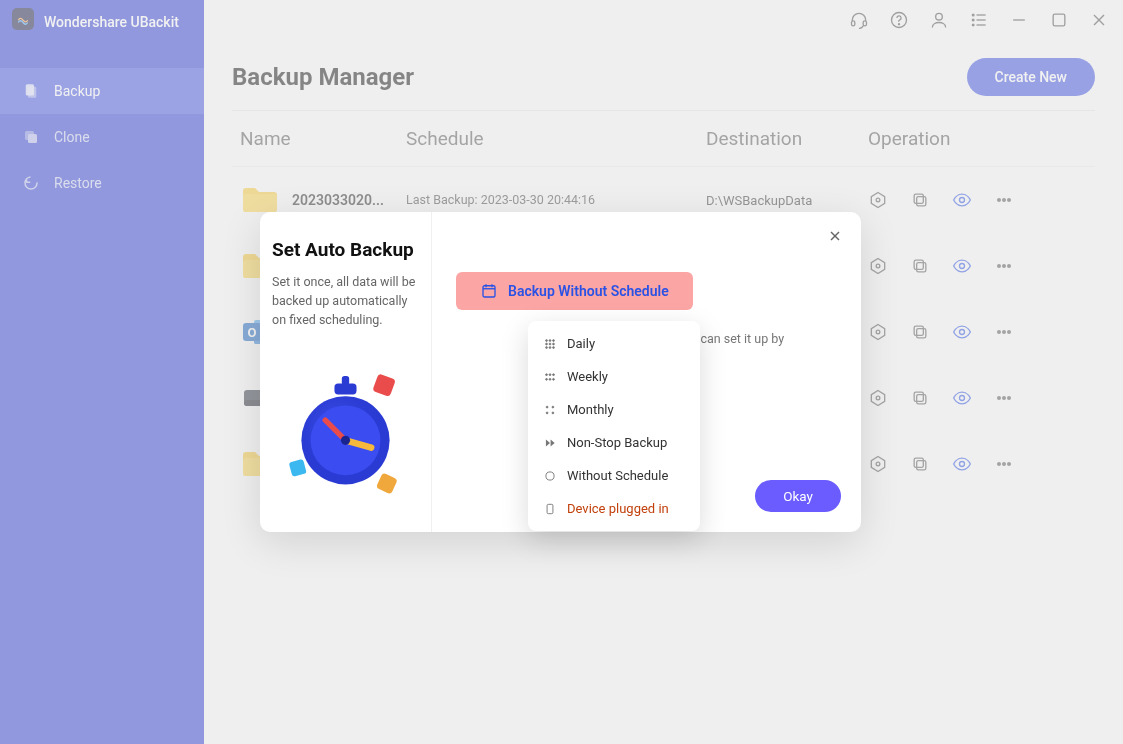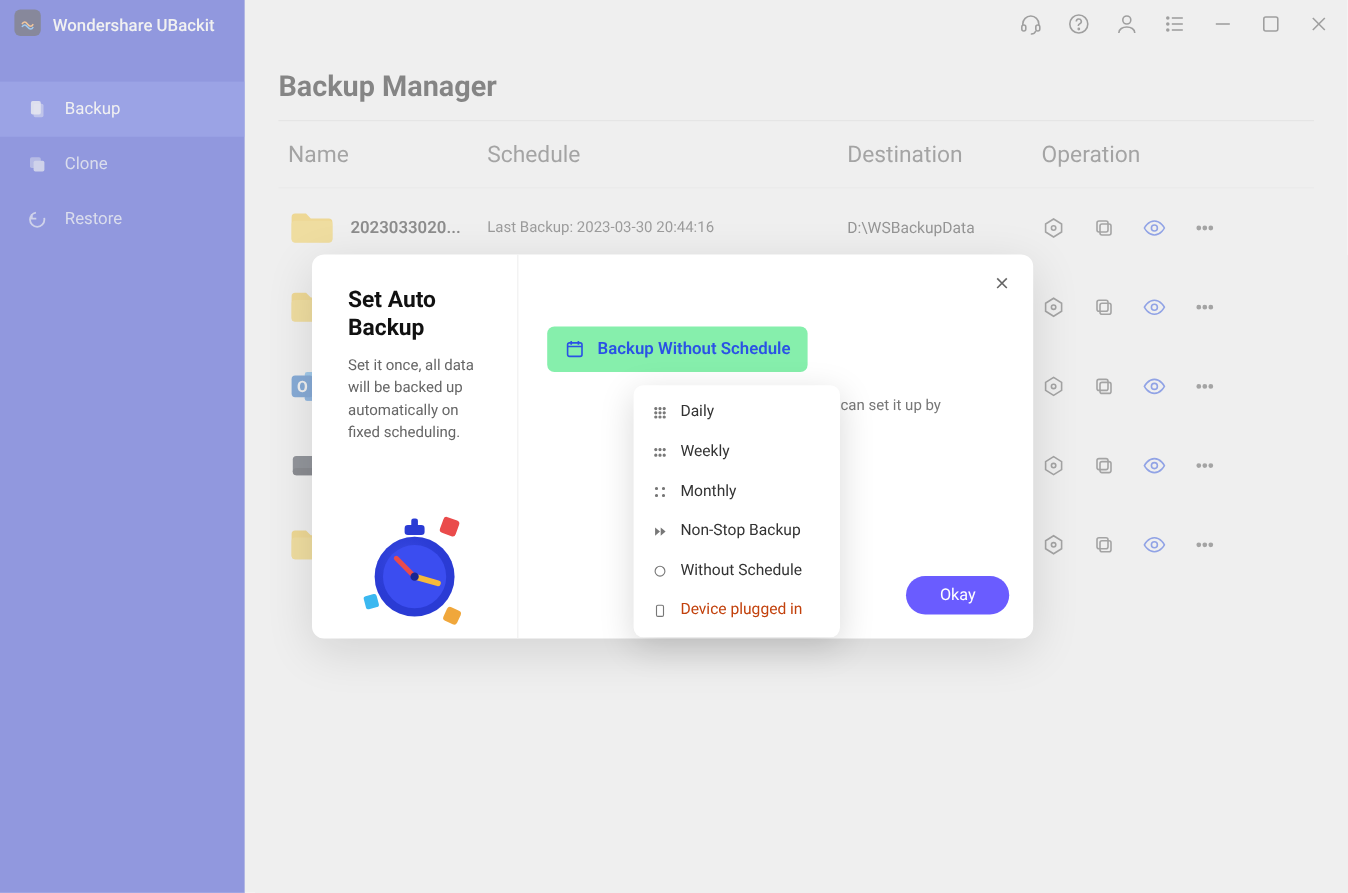--- a/index.html
+++ b/index.html
@@ -41,28 +41,28 @@
   .row-dest { width: 162px; font-size: 13px; color:#333; }
   .row-ops { flex:1; display:flex; gap:22px; align-items:center; }
   .op-icon { width:20px; height:20px; color:#555; cursor:pointer; }
   .op-icon.eye { color:#2a52e5; }
   .op-icon svg { width:100%; height:100%; fill:none; stroke:currentColor; stroke-width:1.6; }
 
   
   .overlay { position:absolute; inset:0; background:rgba(230,230,230,0.55); }
 
   .modal { position:absolute; left:260px; top:212px; width:601px; height:320px; background:#fff; border-radius:10px; box-shadow:0 10px 40px rgba(0,0,0,.12); display:flex; }
-  .modal-left { width: 172px; border-right: 1px solid #f0f0f0; padding: 26px 30px; }
+  .modal-left { width: 172px; border-right: 1px solid #f0f0f0; padding: 26px 12px; }
   .modal-title { font-size: 19px; font-weight: 700; margin-bottom: 12px; color:#111;}
   .modal-desc { font-size: 12.5px; color:#666; line-height:1.5; }
   .clock-illus { margin-top: 24px; display:flex; align-items:center; justify-content:center; }
   .modal-right { flex:1; padding: 24px; position:relative; }
   .modal-close { position:absolute; top:16px; right:18px; width:16px; height:16px; cursor:pointer; color:#666; }
   .modal-close svg { width:100%; height:100%; stroke:currentColor; stroke-width:2; fill:none;}
-  .sched-chip { display:inline-flex; align-items:center; gap:10px; background:#86efac; color:#2a52e5; border-radius:6px; padding: 10px 14px; font-size: 14px; font-weight:600; margin-top: 36px; cursor:pointer;}
+  .sched-chip { display:inline-flex; align-items:center; gap:10px; background:#fca5a5; color:#2a52e5; border-radius:6px; padding: 10px 24px; font-size: 14px; font-weight:600; margin-top: 36px; cursor:pointer;}
   .sched-chip svg{ width:18px; height:18px; stroke:currentColor; fill:none; stroke-width:1.8; }
   .hint-line { position:absolute; top:118px; left:196px; font-size:12.5px; color:#777; width: 170px; line-height:1.5;}
   .okay-btn { position:absolute; bottom: 20px; right: 20px; background:#6a5cff; color:#fff; border:none; border-radius:18px; padding: 8px 28px; font-size:13.5px; cursor:pointer;margin-top:28px; }
 
   .dropdown { position:absolute; left:528px; top:321px; width:172px; background:#fff; border-radius:8px; box-shadow:0 8px 28px rgba(0,0,0,.15); padding: 6px 0; }
   .dd-item { display:flex; align-items:center; gap:10px; padding:9px 15px; font-size:13px; color:#333; cursor:pointer; }
   .dd-item.disabled { color:#c2410c; cursor:default; }
   .dd-icon { width:14px; height:14px; flex:0 0 14px; color:#777; }
   .dd-icon svg{width:100%;height:100%;stroke:currentColor;fill:none;stroke-width:1.6;}
 
@@ -146,20 +146,21 @@
             <rect x="5" y="5" width="14" height="14" rx="2"></rect>
           </svg></span>
       <span class="tb-icon"><svg viewBox="0 0 24 24">
             <line x1="6" y1="6" x2="18" y2="18"></line>
             <line x1="18" y1="6" x2="6" y2="18"></line>
           </svg></span>
     </div>
 
     <div class="header">
       <h1 class="page-title">Backup Manager</h1>
+      <button class="create-btn">Create New</button>
     </div>
 
     <div class="table">
       <div class="thead">
         <div class="col-name">Name</div>
         <div class="col-sched">Schedule</div>
         <div class="col-dest">Destination</div>
         <div class="col-op">Operation</div>
       </div>
 

